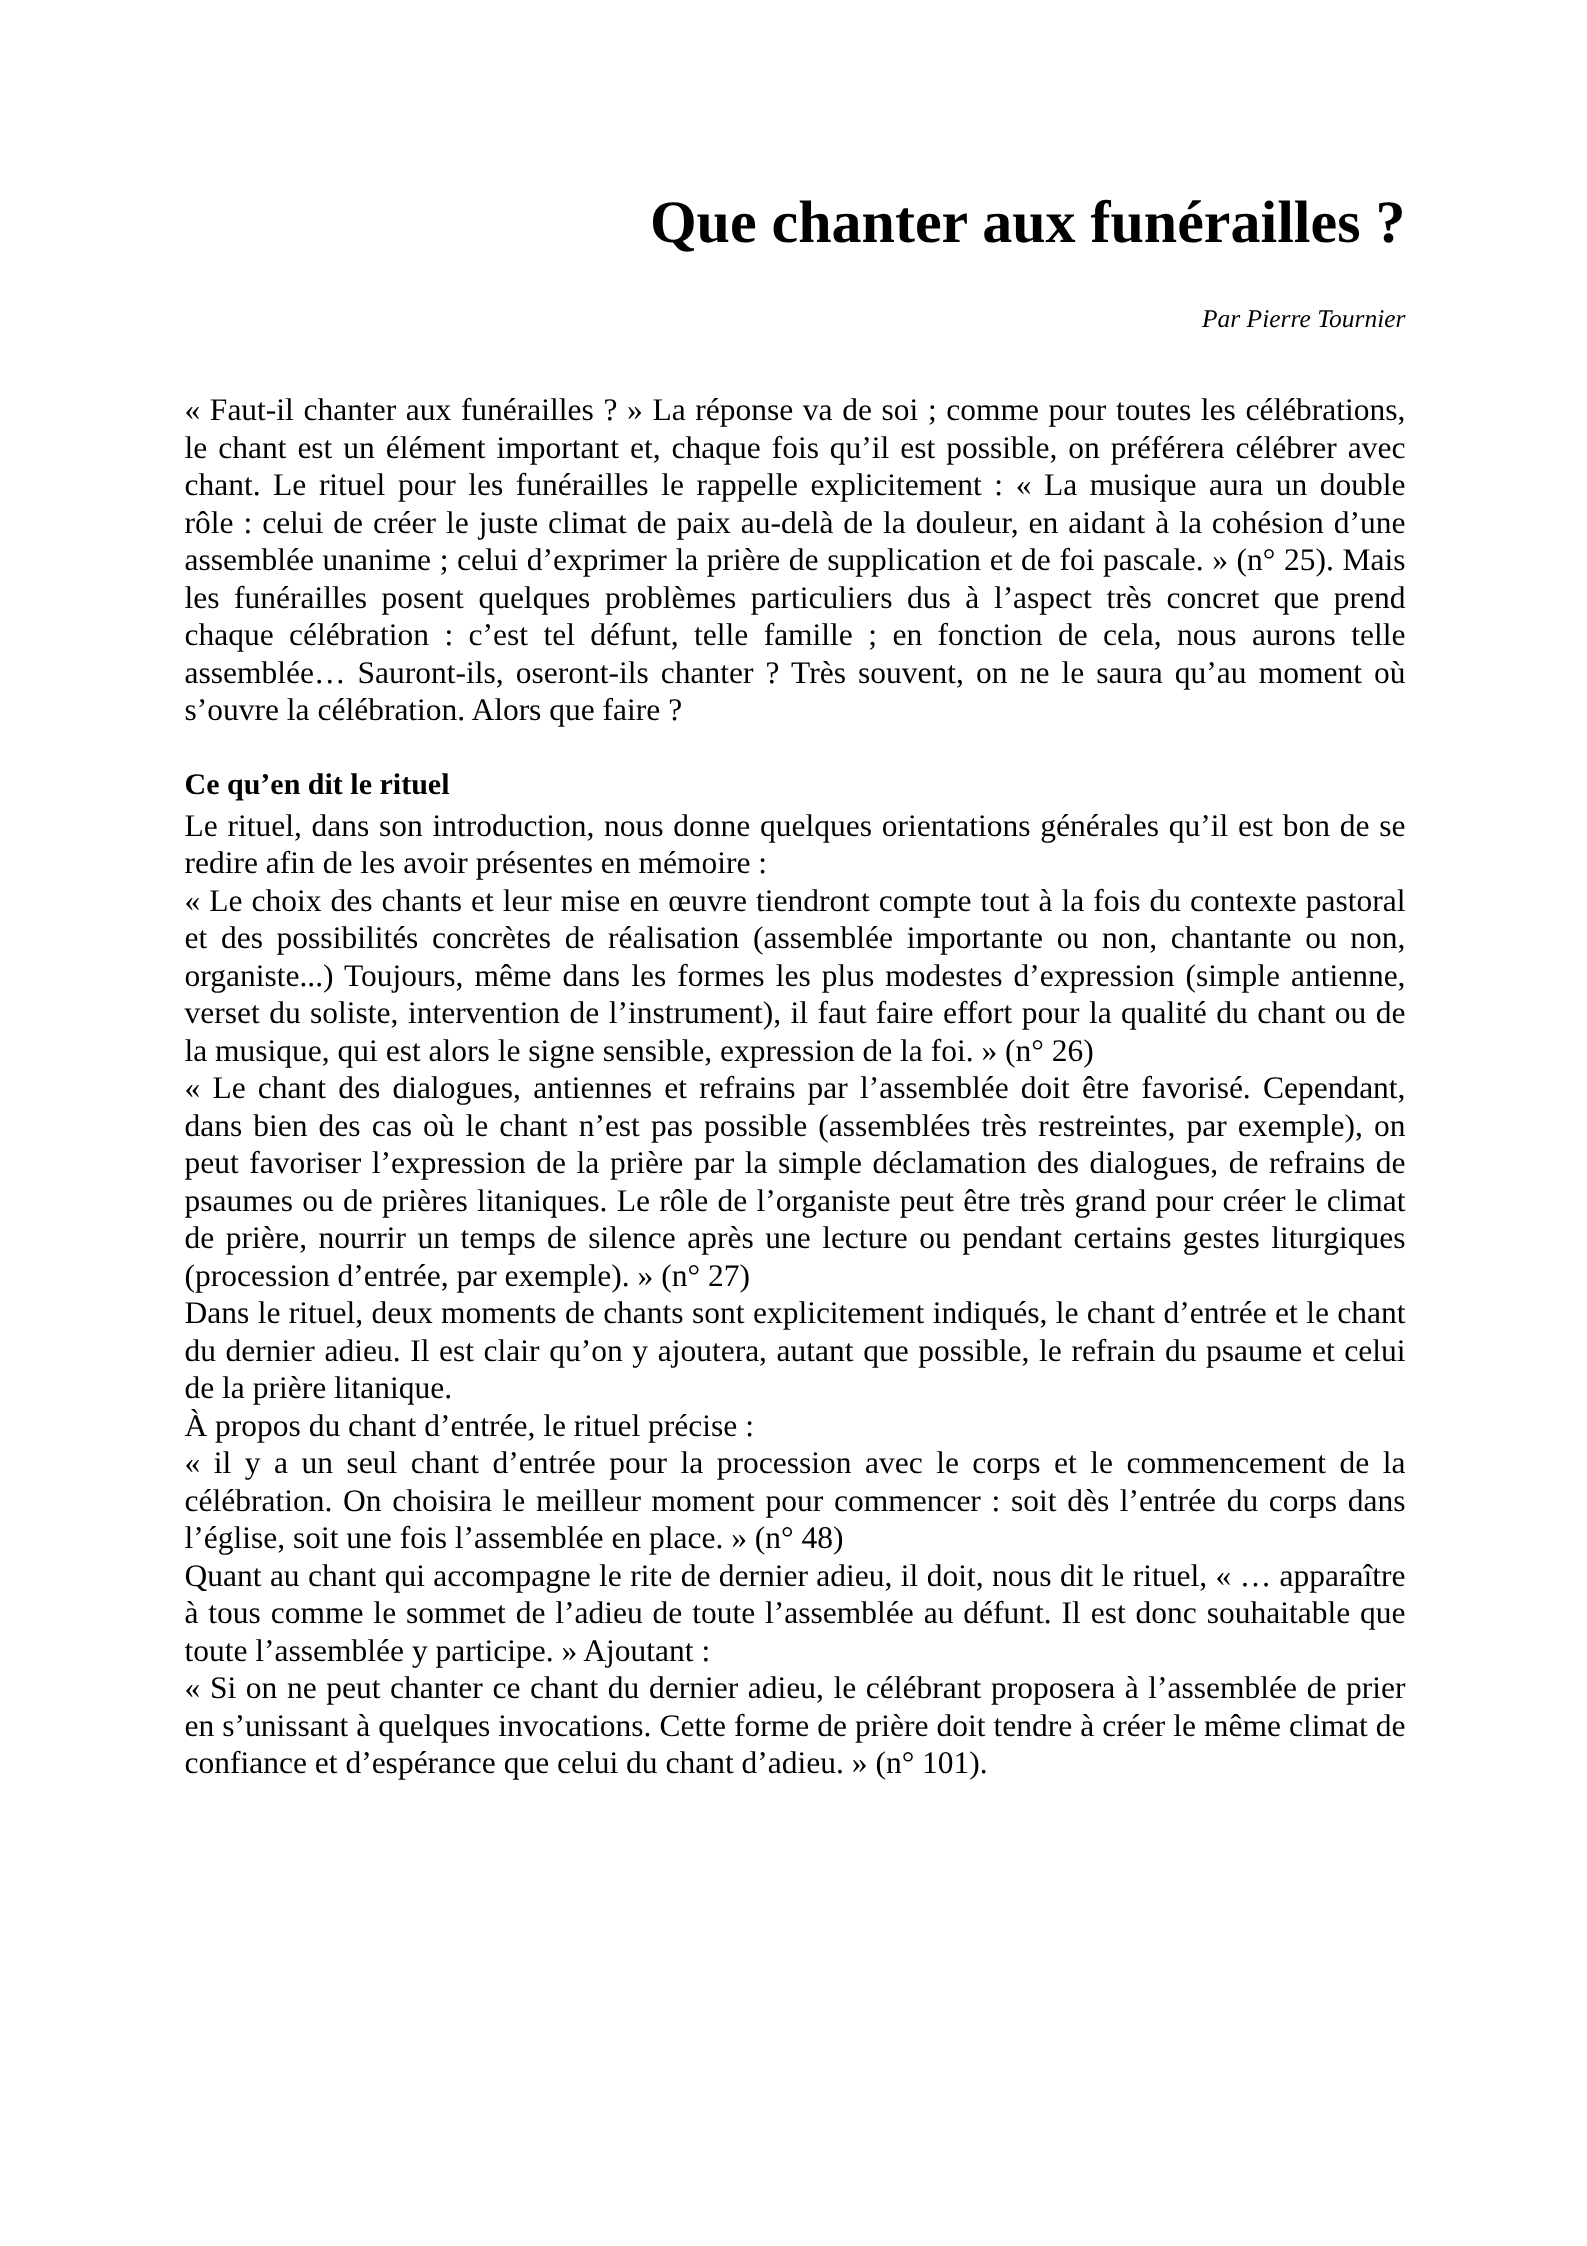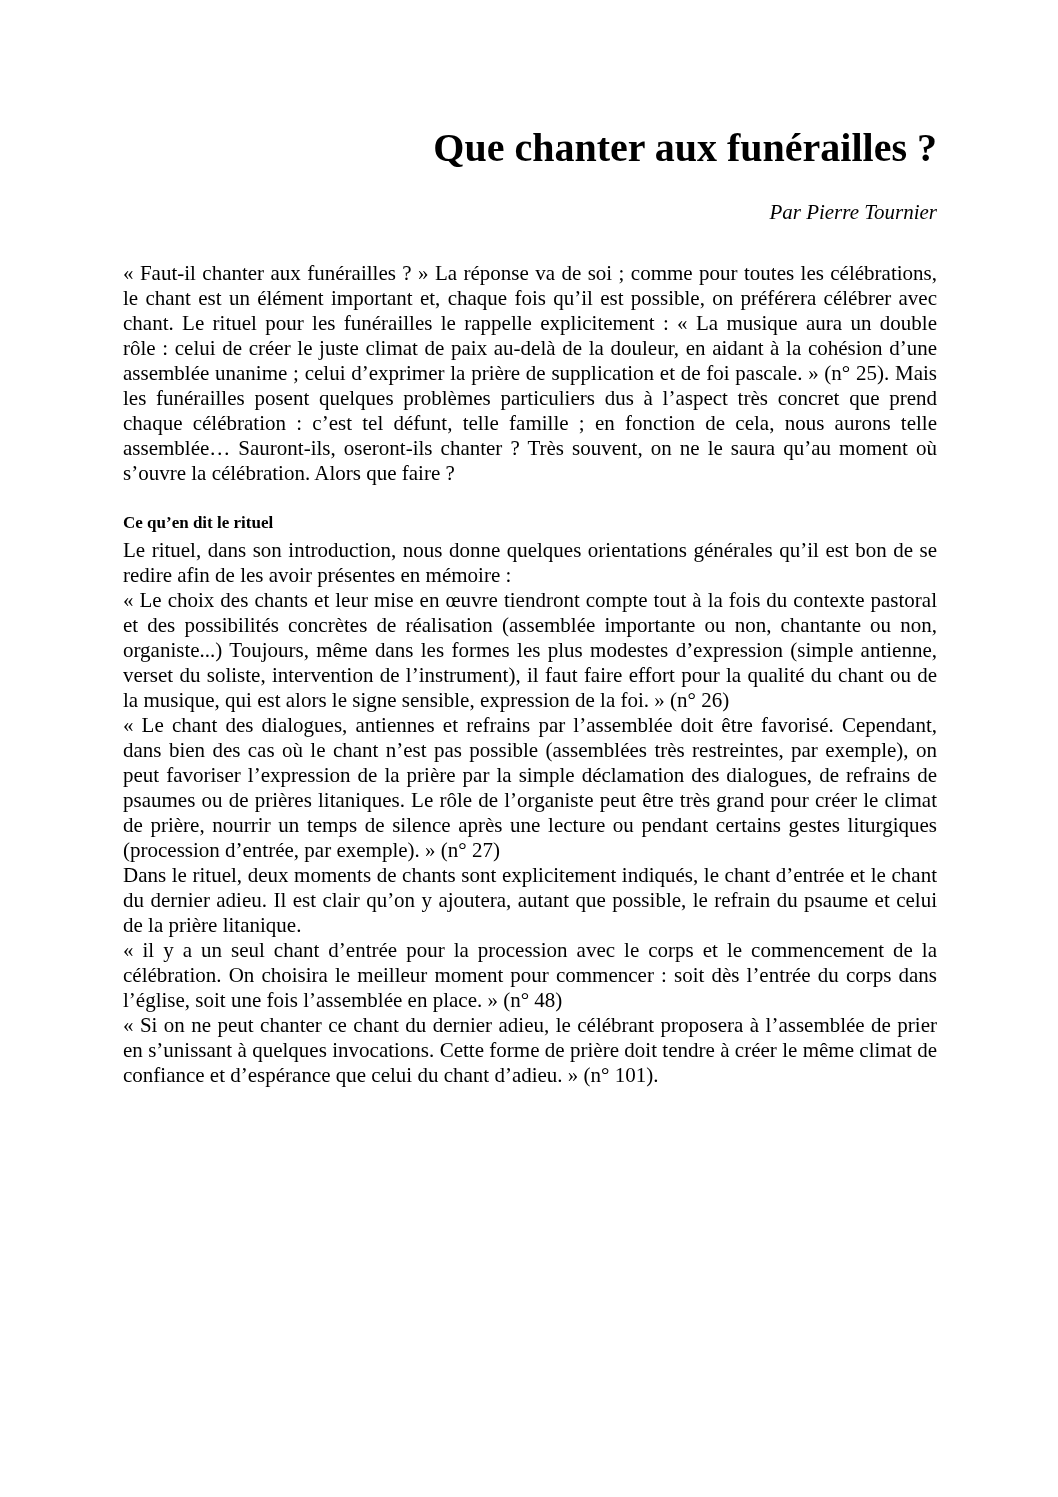--- a/index.html
+++ b/index.html
@@ -24,38 +24,38 @@
   .doc-title {
     margin: 0;
     font-size: 40px;
     line-height: 48px;
     font-weight: bold;
     text-align: right;
     letter-spacing: 0;
   }
   .byline {
     margin-top: 28px;
-    font-size: 21px;
+    font-size: 17px;
     line-height: 25px;
     font-style: italic;
     text-align: right;
   }
   p.body {
     margin: 0;
     font-size: 21px;
     line-height: 25px;
     text-align: justify;
     text-justify: inter-word;
   }
   p.intro {
     margin-top: 36px;
   }
   h2.sec {
     margin: 22px 0 0 0;
-    font-size: 17px;
+    font-size: 20px;
     line-height: 30px;
     font-weight: bold;
     text-align: left;
   }
   .gap {
     margin-top: 25px;
   }
 </style>
 </head>
 <body>
@@ -72,19 +72,21 @@
 
   <p class="body">Le rituel, dans son introduction, nous donne quelques orientations générales qu’il est bon de se redire afin de les avoir présentes en mémoire&nbsp;:</p>
 
   <p class="body">«&nbsp;Le choix des chants et leur mise en œuvre tiendront compte tout à la fois du contexte pastoral et des possibilités concrètes de réalisation (assemblée importante ou non, chantante ou non, organiste...) Toujours, même dans les formes les plus modestes d’expression (simple antienne, verset du soliste, intervention de l’instrument), il faut faire effort pour la qualité du chant ou de la musique, qui est alors le signe sensible, expression de la foi.&nbsp;» (n°&nbsp;26)</p>
 
   <p class="body gap">«&nbsp;Le chant des dialogues, antiennes et refrains par l’assemblée doit être favorisé. Cependant, dans bien des cas où le chant n’est pas possible (assemblées très restreintes, par exemple), on peut favoriser l’expression de la prière par la simple déclamation des dialogues, de refrains de psaumes ou de prières litaniques. Le rôle de l’organiste peut être très grand pour créer le climat de prière, nourrir un temps de silence après une lecture ou pendant certains gestes liturgiques (procession d’entrée, par exemple).&nbsp;» (n°&nbsp;27)</p>
 
 
   <p class="body">Dans le rituel, deux moments de chants sont explicitement indiqués, le chant d’entrée et le chant du dernier adieu. Il est clair qu’on y ajoutera, autant que possible, le refrain du psaume et celui de la prière litanique.</p>
 
+  <p class="body">À propos du chant d’entrée, le rituel précise&nbsp;:</p>
 
   <p class="body">«&nbsp;il y a un seul chant d’entrée pour la procession avec le corps et le commencement de la célébration. On choisira le meilleur moment pour commencer&nbsp;: soit dès l’entrée du corps dans l’église, soit une fois l’assemblée en place.&nbsp;» (n°&nbsp;48)</p>
 
+  <p class="body gap">Quant au chant qui accompagne le rite de dernier adieu, il doit, nous dit le rituel, «&nbsp;… apparaître à tous comme le sommet de l’adieu de toute l’assemblée au défunt. Il est donc souhaitable que toute l’assemblée y participe.&nbsp;» Ajoutant&nbsp;:</p>
 
   <p class="body">«&nbsp;Si on ne peut chanter ce chant du dernier adieu, le célébrant proposera à l’assemblée de prier en s’unissant à quelques invocations. Cette forme de prière doit tendre à créer le même climat de confiance et d’espérance que celui du chant d’adieu.&nbsp;» (n°&nbsp;101).</p>
 
 </main>
 
 </body></html>

